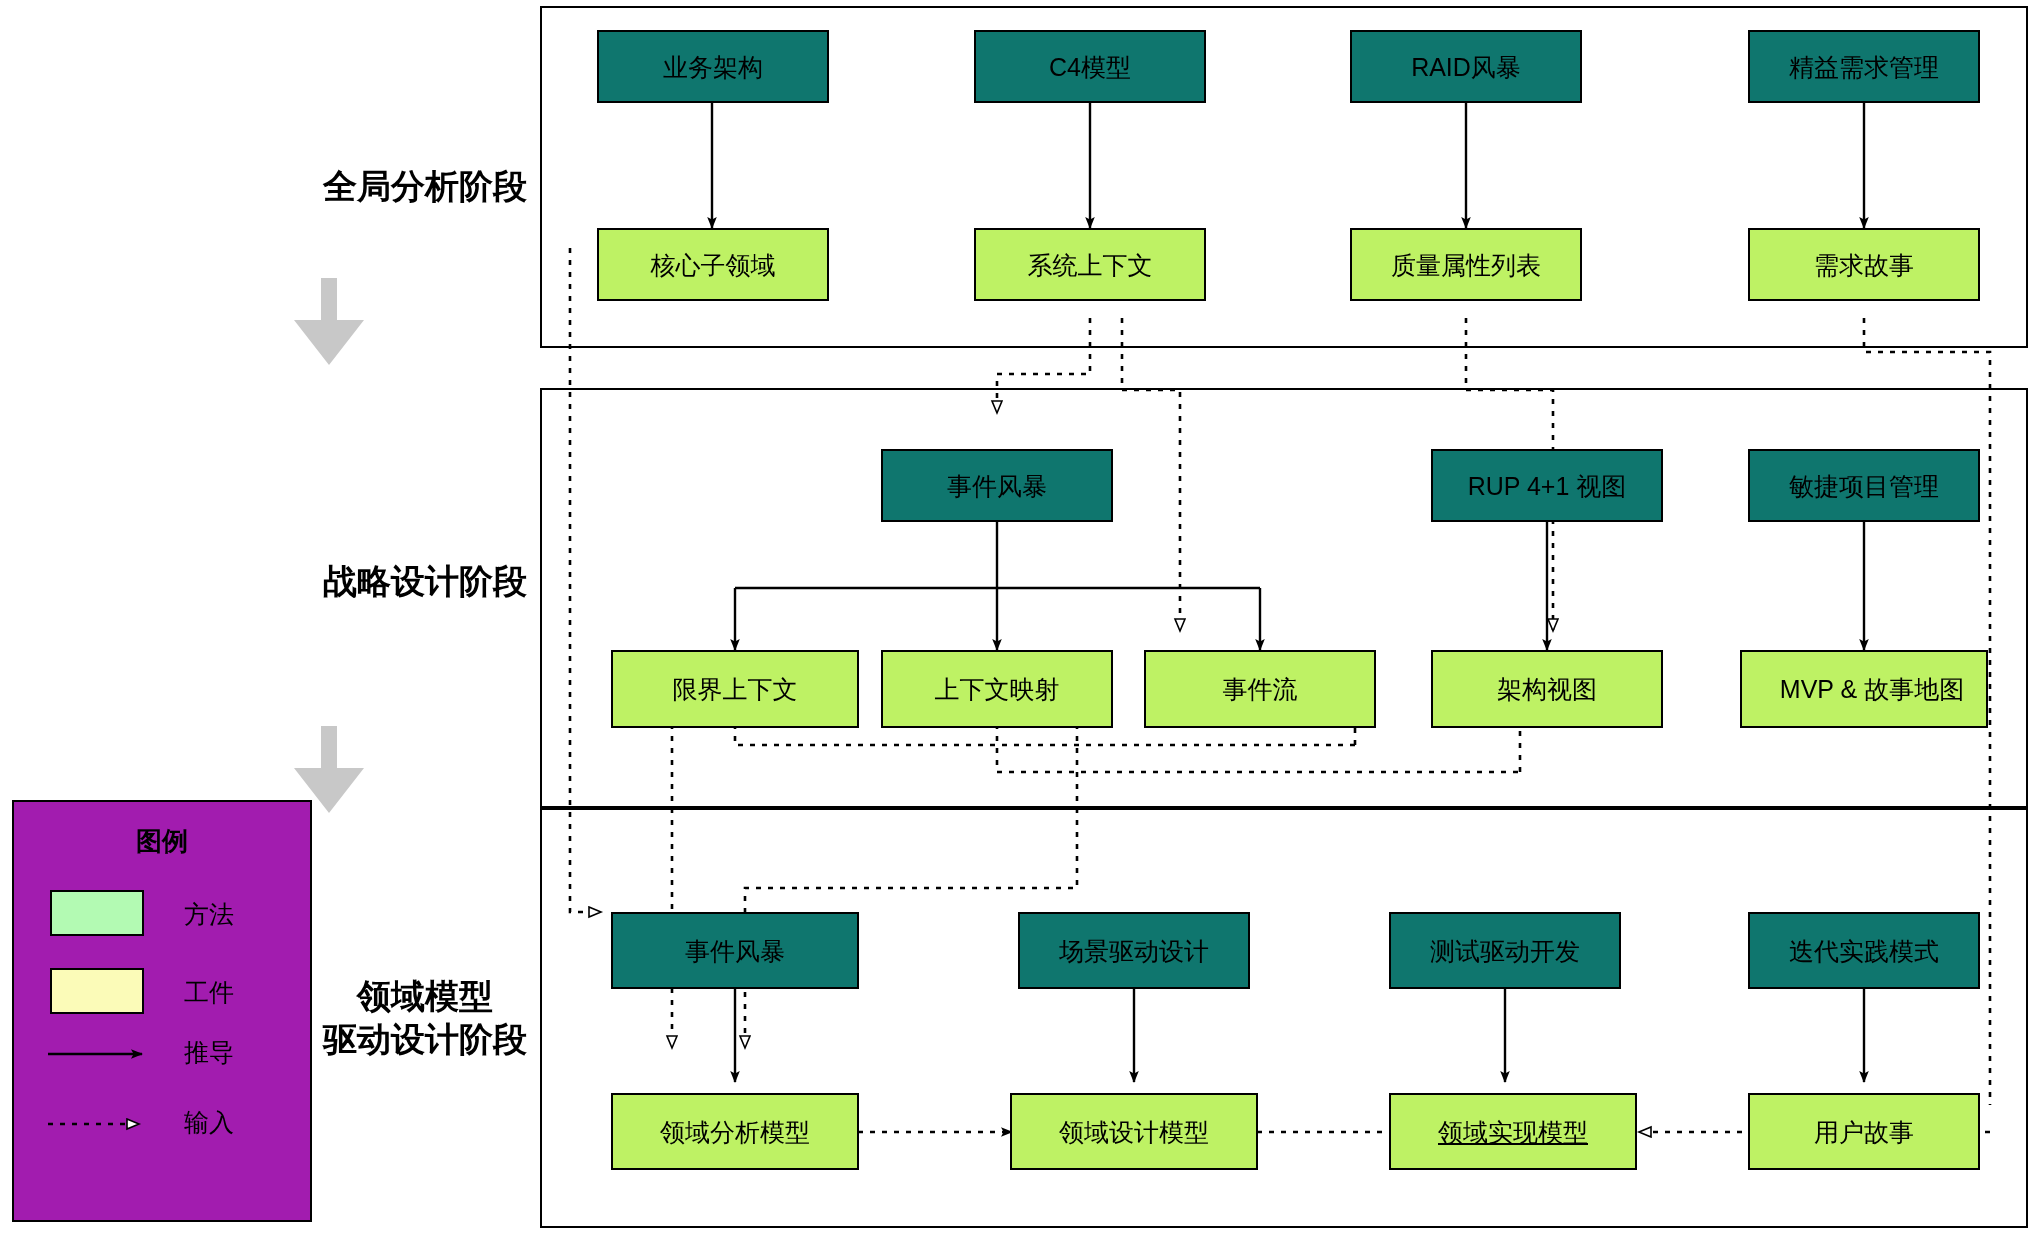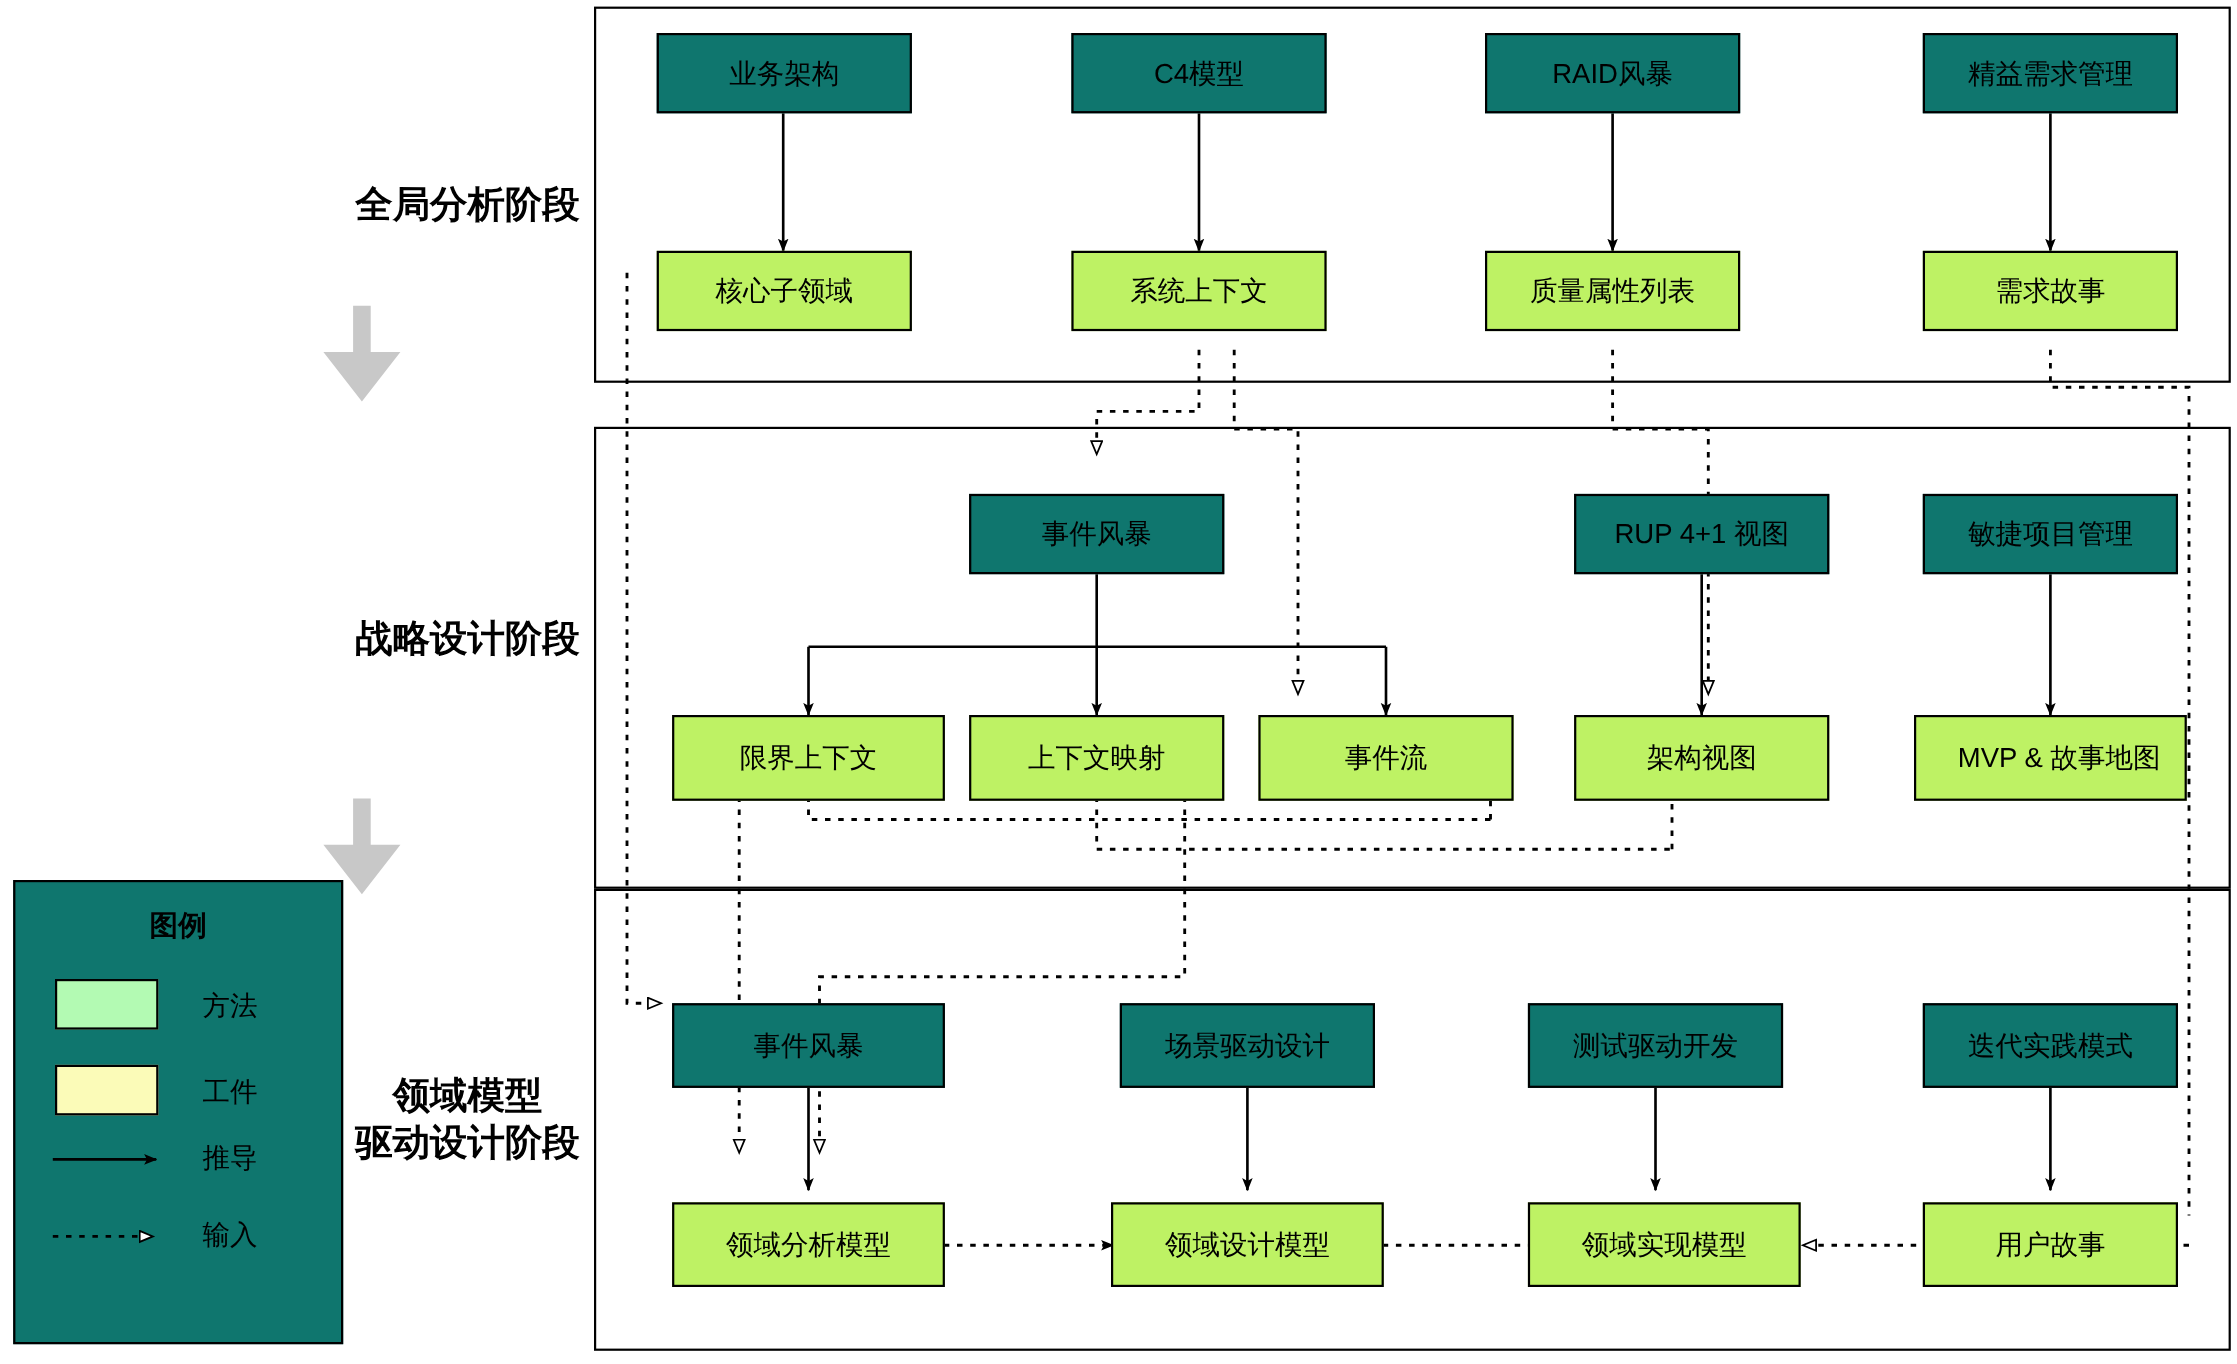--- a/index.html
+++ b/index.html
@@ -52,21 +52,21 @@
     font-weight: bold;
     color: #000000;
     text-align: center;
     line-height: 1.25;
     z-index: 6;
   }
   .legend-box {
     position: absolute;
     box-sizing: border-box;
     border: 2.5px solid #000000;
-    background: #0f766e;
+    background: #a21caf;
     z-index: 6;
   }
   .legend-title {
     position: absolute;
     width: 100%;
     text-align: center;
     font-size: 26px;
     font-weight: bold;
     color: #000;
   }
@@ -185,21 +185,21 @@
   <div class="node artifact" style="left:1431px; top:650px; width:232px; height:78px;">架构视图</div>
   <div class="node artifact" style="left:1740px; top:650px; width:248px; height:78px;padding-left:16px;">MVP &amp; 故事地图</div>
 
   <div class="node method" style="left:611px; top:912px; width:248px; height:77px;">事件风暴</div>
   <div class="node method" style="left:1018px; top:912px; width:232px; height:77px;">场景驱动设计</div>
   <div class="node method" style="left:1389px; top:912px; width:232px; height:77px;">测试驱动开发</div>
   <div class="node method" style="left:1748px; top:912px; width:232px; height:77px;">迭代实践模式</div>
 
   <div class="node artifact" style="left:611px; top:1093px; width:248px; height:77px;">领域分析模型</div>
   <div class="node artifact" style="left:1010px; top:1093px; width:248px; height:77px;">领域设计模型</div>
-  <div class="node artifact" style="left:1389px; top:1093px; width:248px; height:77px;">领域实现模型</div>
+  <div class="node artifact" style="left:1389px; top:1093px; width:248px; height:77px;text-decoration:underline;">领域实现模型</div>
   <div class="node artifact" style="left:1748px; top:1093px; width:232px; height:77px;">用户故事</div>
 
   <div class="legend-box" style="left:12px; top:800px; width:300px; height:422px;">
     <div class="legend-title" style="top:22px;">图例</div>
 
     <div class="legend-swatch" style="left:36px; top:88px; width:94px; height:46px; background:#b3fab3;"></div>
     <div class="legend-text" style="left:170px; top:96px;">方法</div>
 
     <div class="legend-swatch" style="left:36px; top:166px; width:94px; height:46px; background:#fbfbb8;"></div>
     <div class="legend-text" style="left:170px; top:174px;">工件</div>

